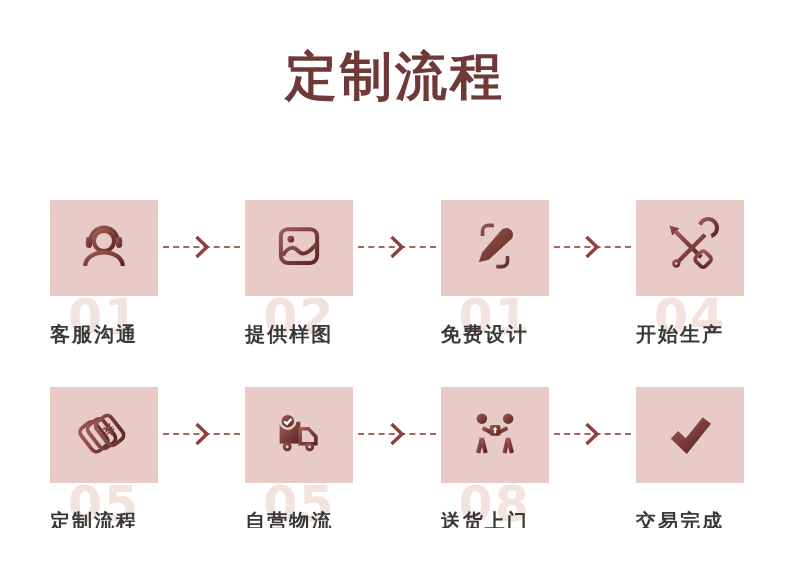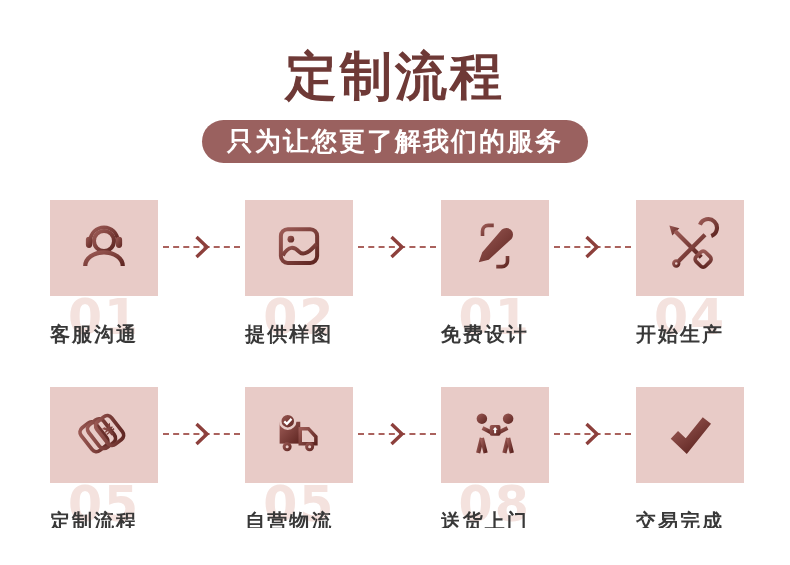--- a/index.html
+++ b/index.html
@@ -38,23 +38,20 @@
   .dash{position:absolute;left:5px;right:5px;top:46px;border-top:2px dashed #aa625d;}
   .chev{position:absolute;left:50%;top:47px;transform:translate(-50%,-50%);line-height:0;}
 </style>
 </head>
 <body>
 
 <div class="canvas">
 
   <div class="title">定制流程</div>
 
-  <div class="pill">
-    <span>只为让您更了解我们的服务</span>
-  </div>
 
   <div class="row row1">
 
     <div class="step">
       <div class="tile">
         <span>
           <svg width="60" height="60" viewBox="0 0 48 48">
             <defs>
                 <linearGradient id="g1" x1="0" y1="0" x2="1" y2="1">
               <stop offset="0" stop-color="#9c5b56"></stop>

